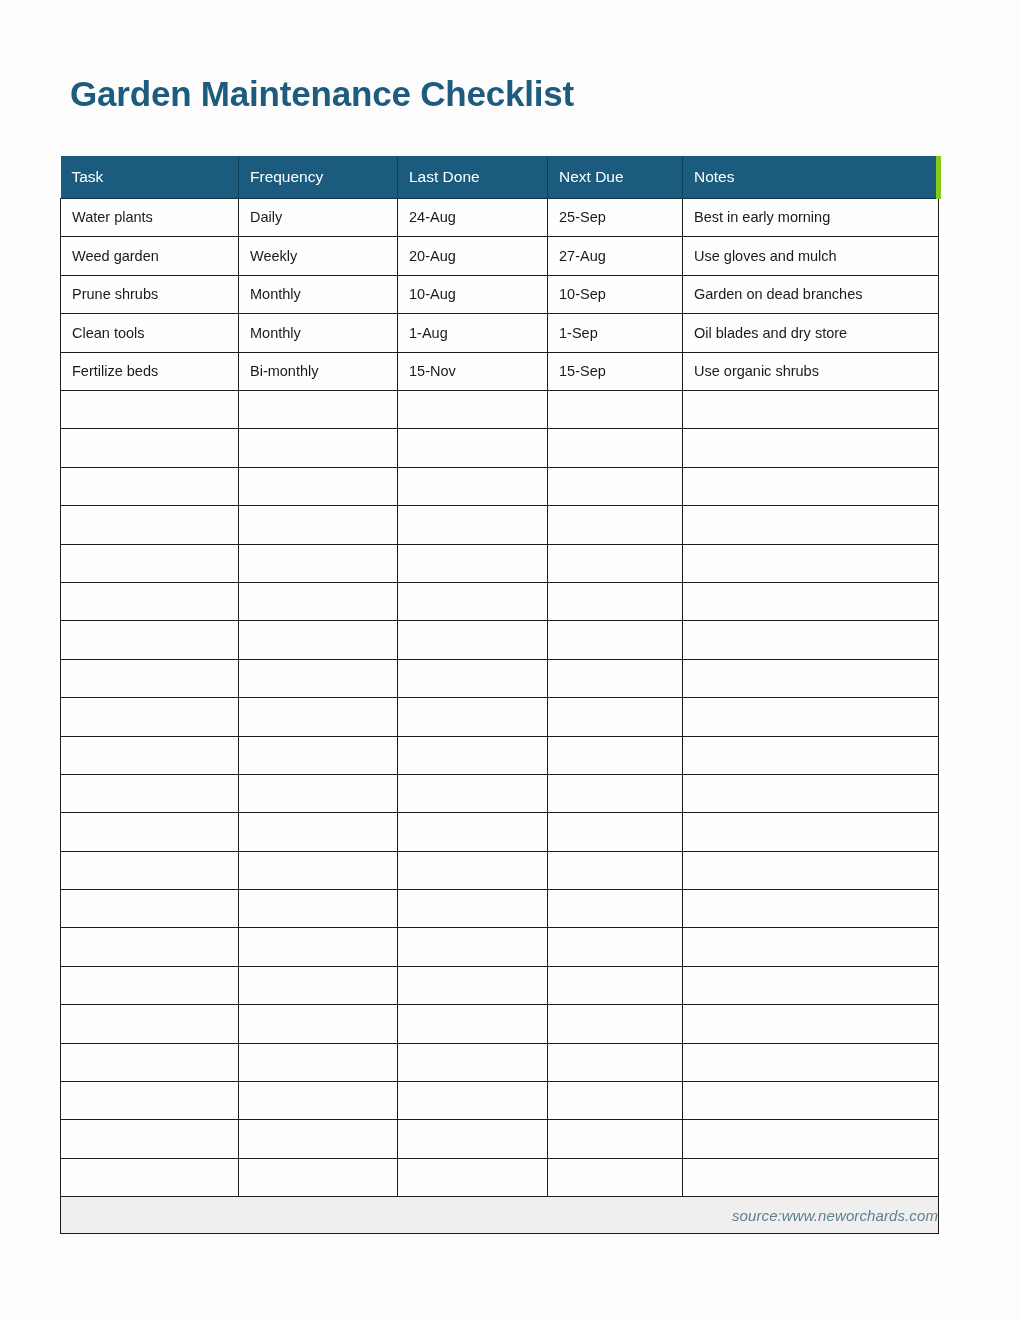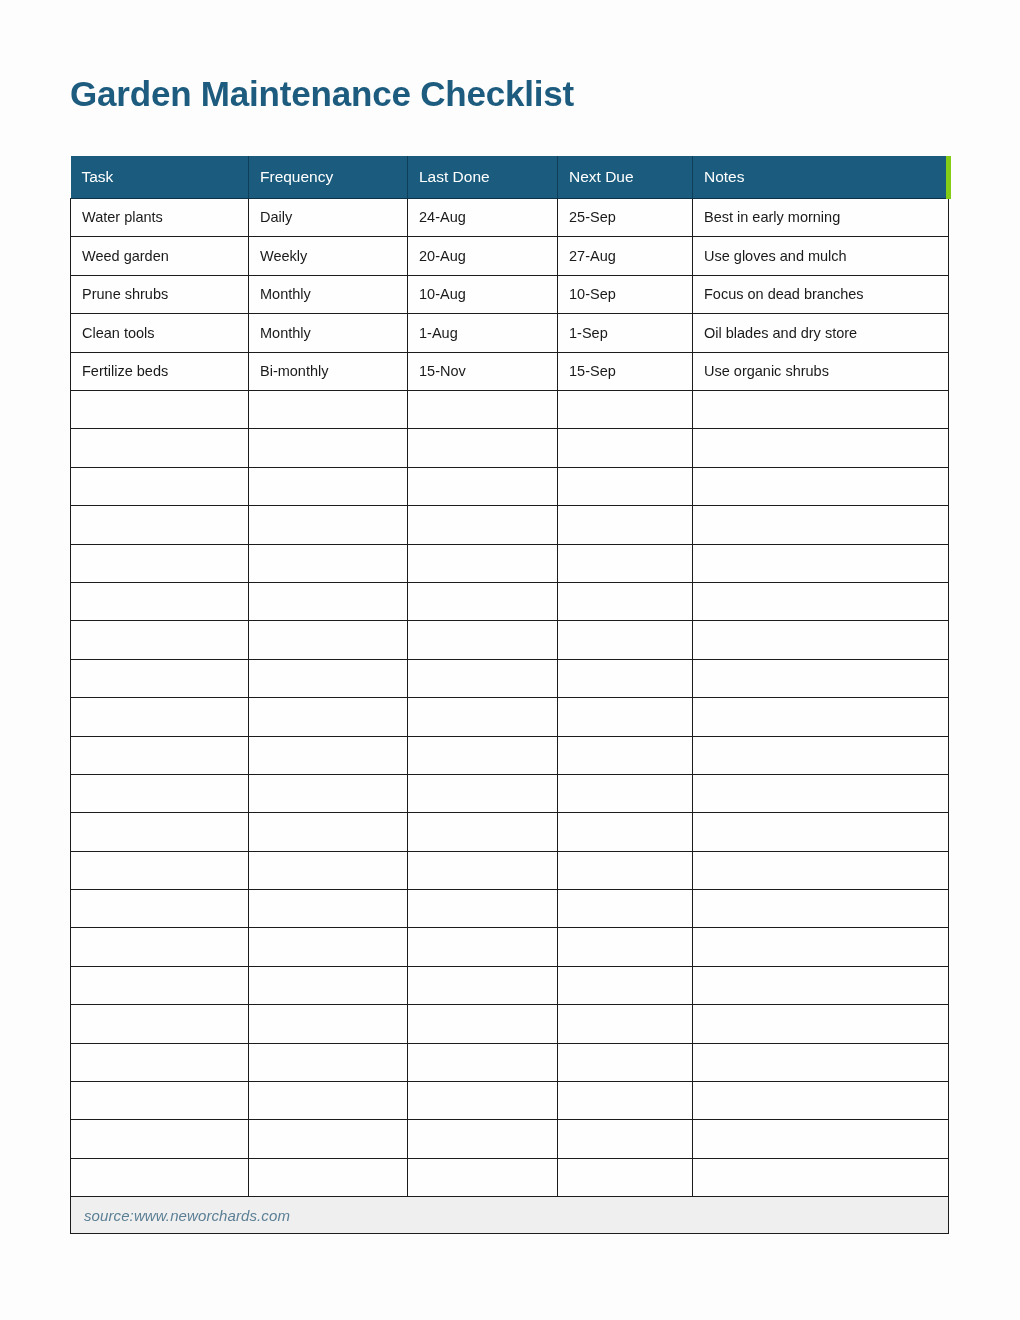--- a/index.html
+++ b/index.html
@@ -25,21 +25,21 @@
     left: 70px;
     top: 74px;
     font-size: 35px;
     font-weight: bold;
     color: #1d5c7e;
     letter-spacing: -0.2px;
     white-space: nowrap;
   }
   .table-wrap {
     position: absolute;
-    left: 70px;
+    left: 60px;
     top: 156px;
     width: 878px;
   }
   table.sheet {
     border-collapse: collapse;
     table-layout: fixed;
     width: 878px;
     background: #fefefe;
   }
   table.sheet col.c-task     { width: 178px; }
@@ -85,20 +85,21 @@
     background: #efeff0;
     color: #5b7f94;
     font-style: italic;
     font-size: 15px;
     height: 37px;
     border-right: 1px solid #1c1c1c;
     border-bottom: 1px solid #1c1c1c;
     border-left: 1px solid #1c1c1c;
     padding-left: 13px;
     letter-spacing: 0.1px;
+    text-align: right;
   }
 </style>
 </head>
 <body>
 
 <div class="page">
 
   <div class="doc-title">Garden Maintenance Checklist</div>
 
   <div class="table-wrap">
@@ -132,21 +133,21 @@
             <td>Weekly</td>
             <td>20-Aug</td>
             <td>27-Aug</td>
             <td>Use gloves and mulch</td>
           </tr>
           <tr>
             <td>Prune shrubs</td>
             <td>Monthly</td>
             <td>10-Aug</td>
             <td>10-Sep</td>
-            <td>Focus on dead branches</td>
+            <td>Garden on dead branches</td>
           </tr>
           <tr>
             <td>Clean tools</td>
             <td>Monthly</td>
             <td>1-Aug</td>
             <td>1-Sep</td>
             <td>Oil blades and dry store</td>
           </tr>
           <tr>
             <td>Fertilize beds</td>

